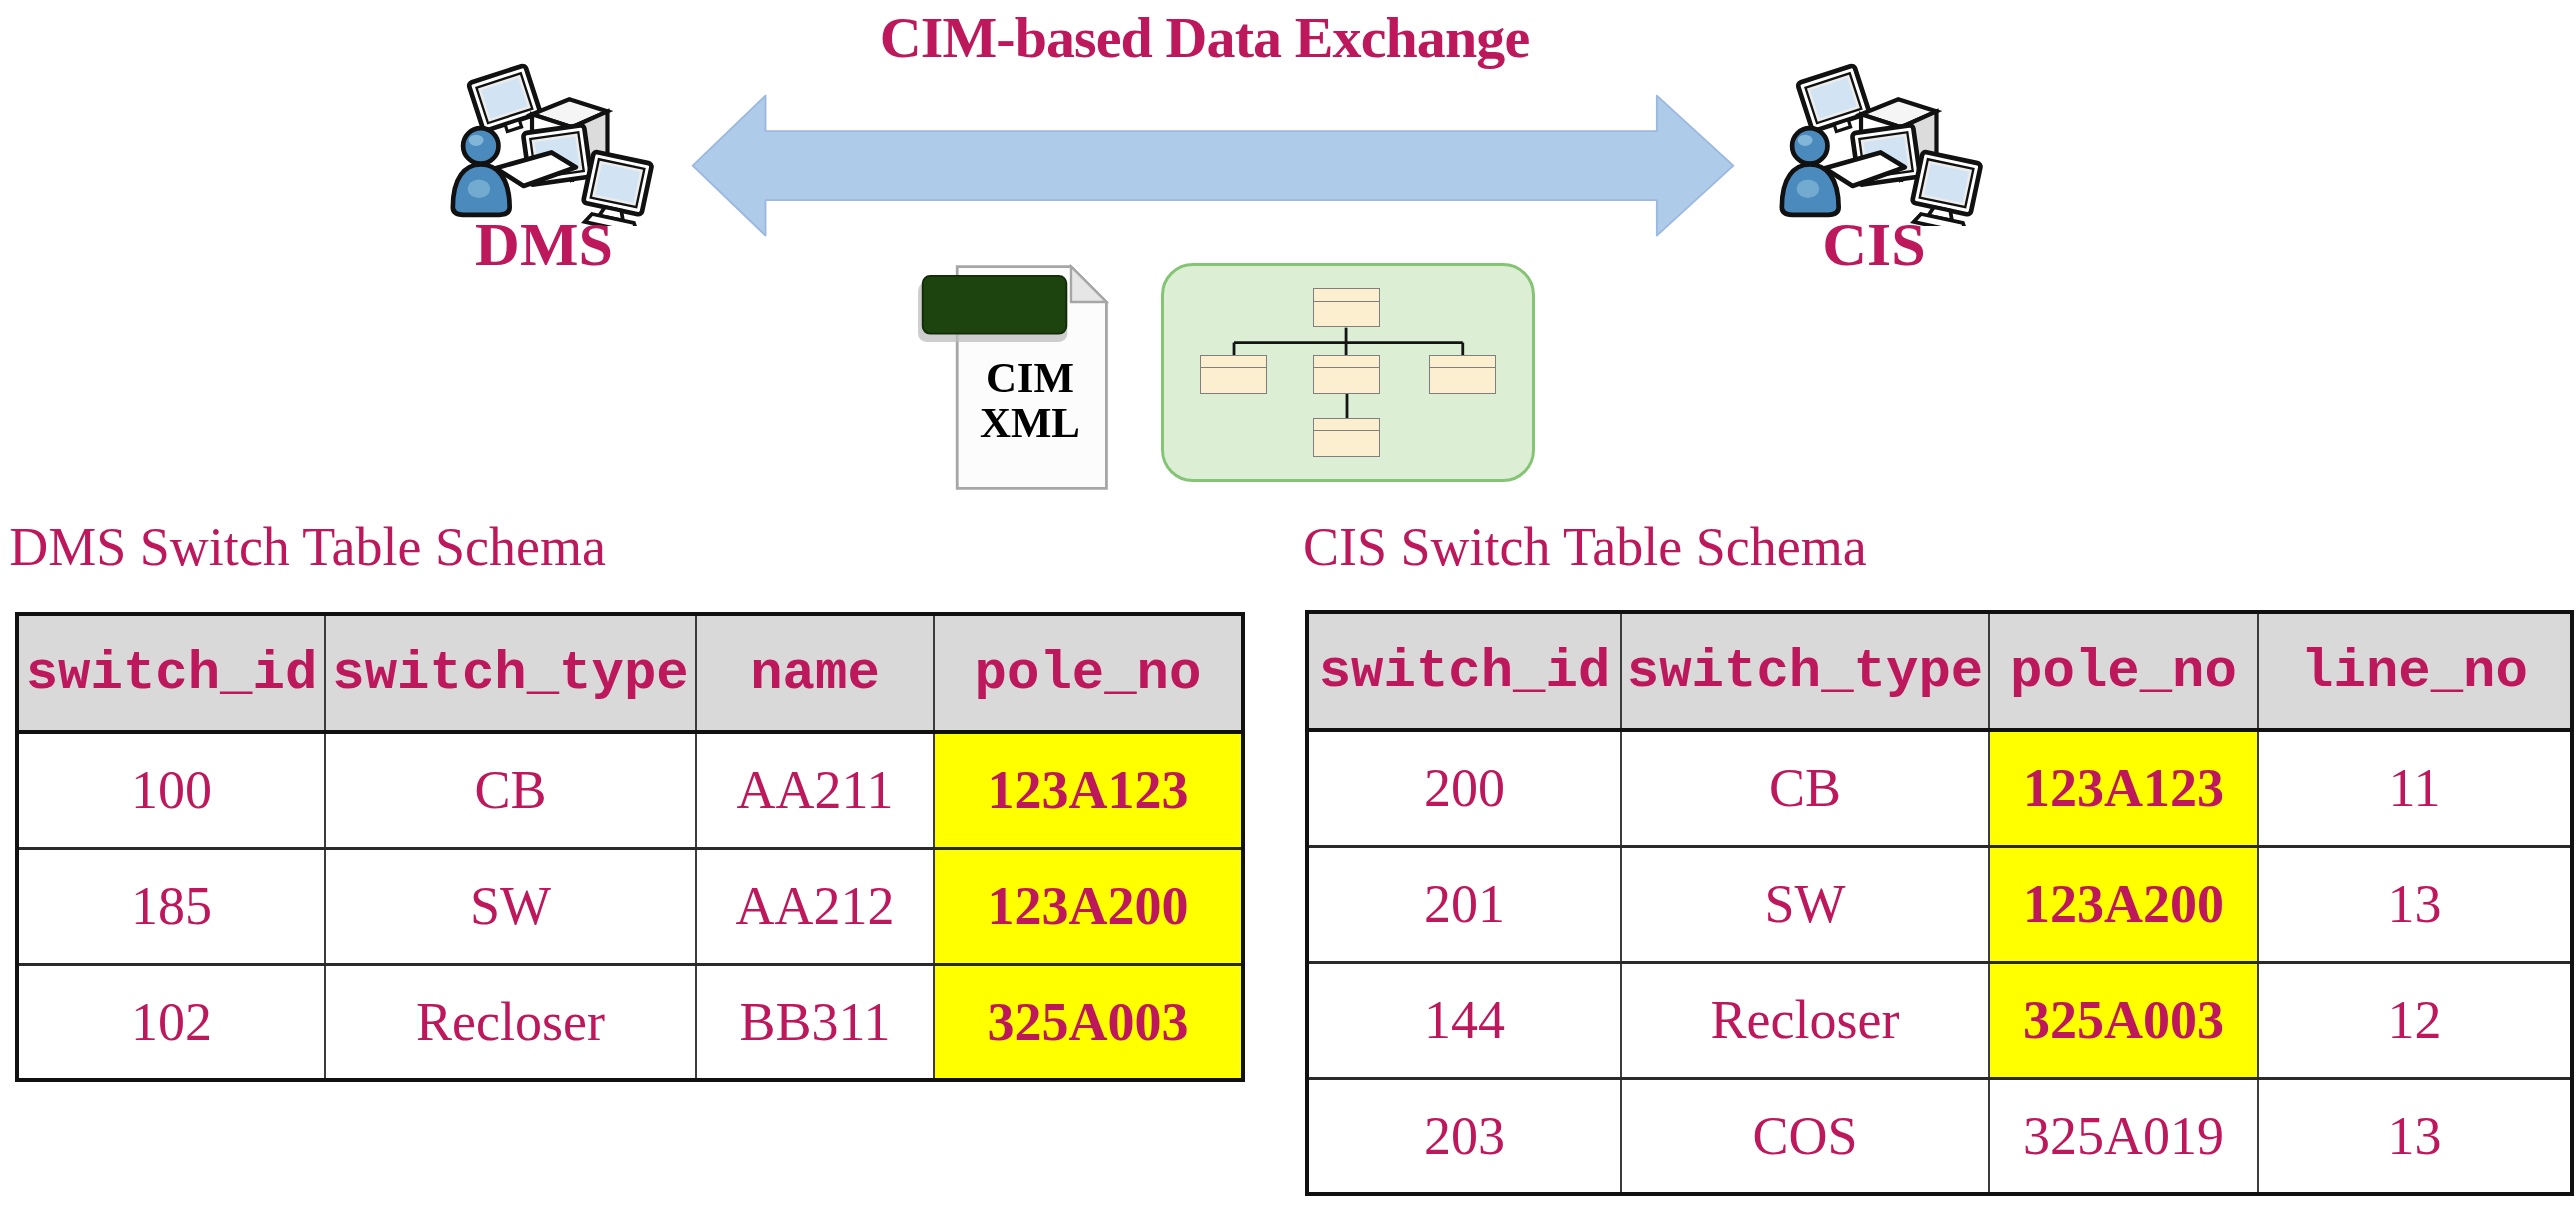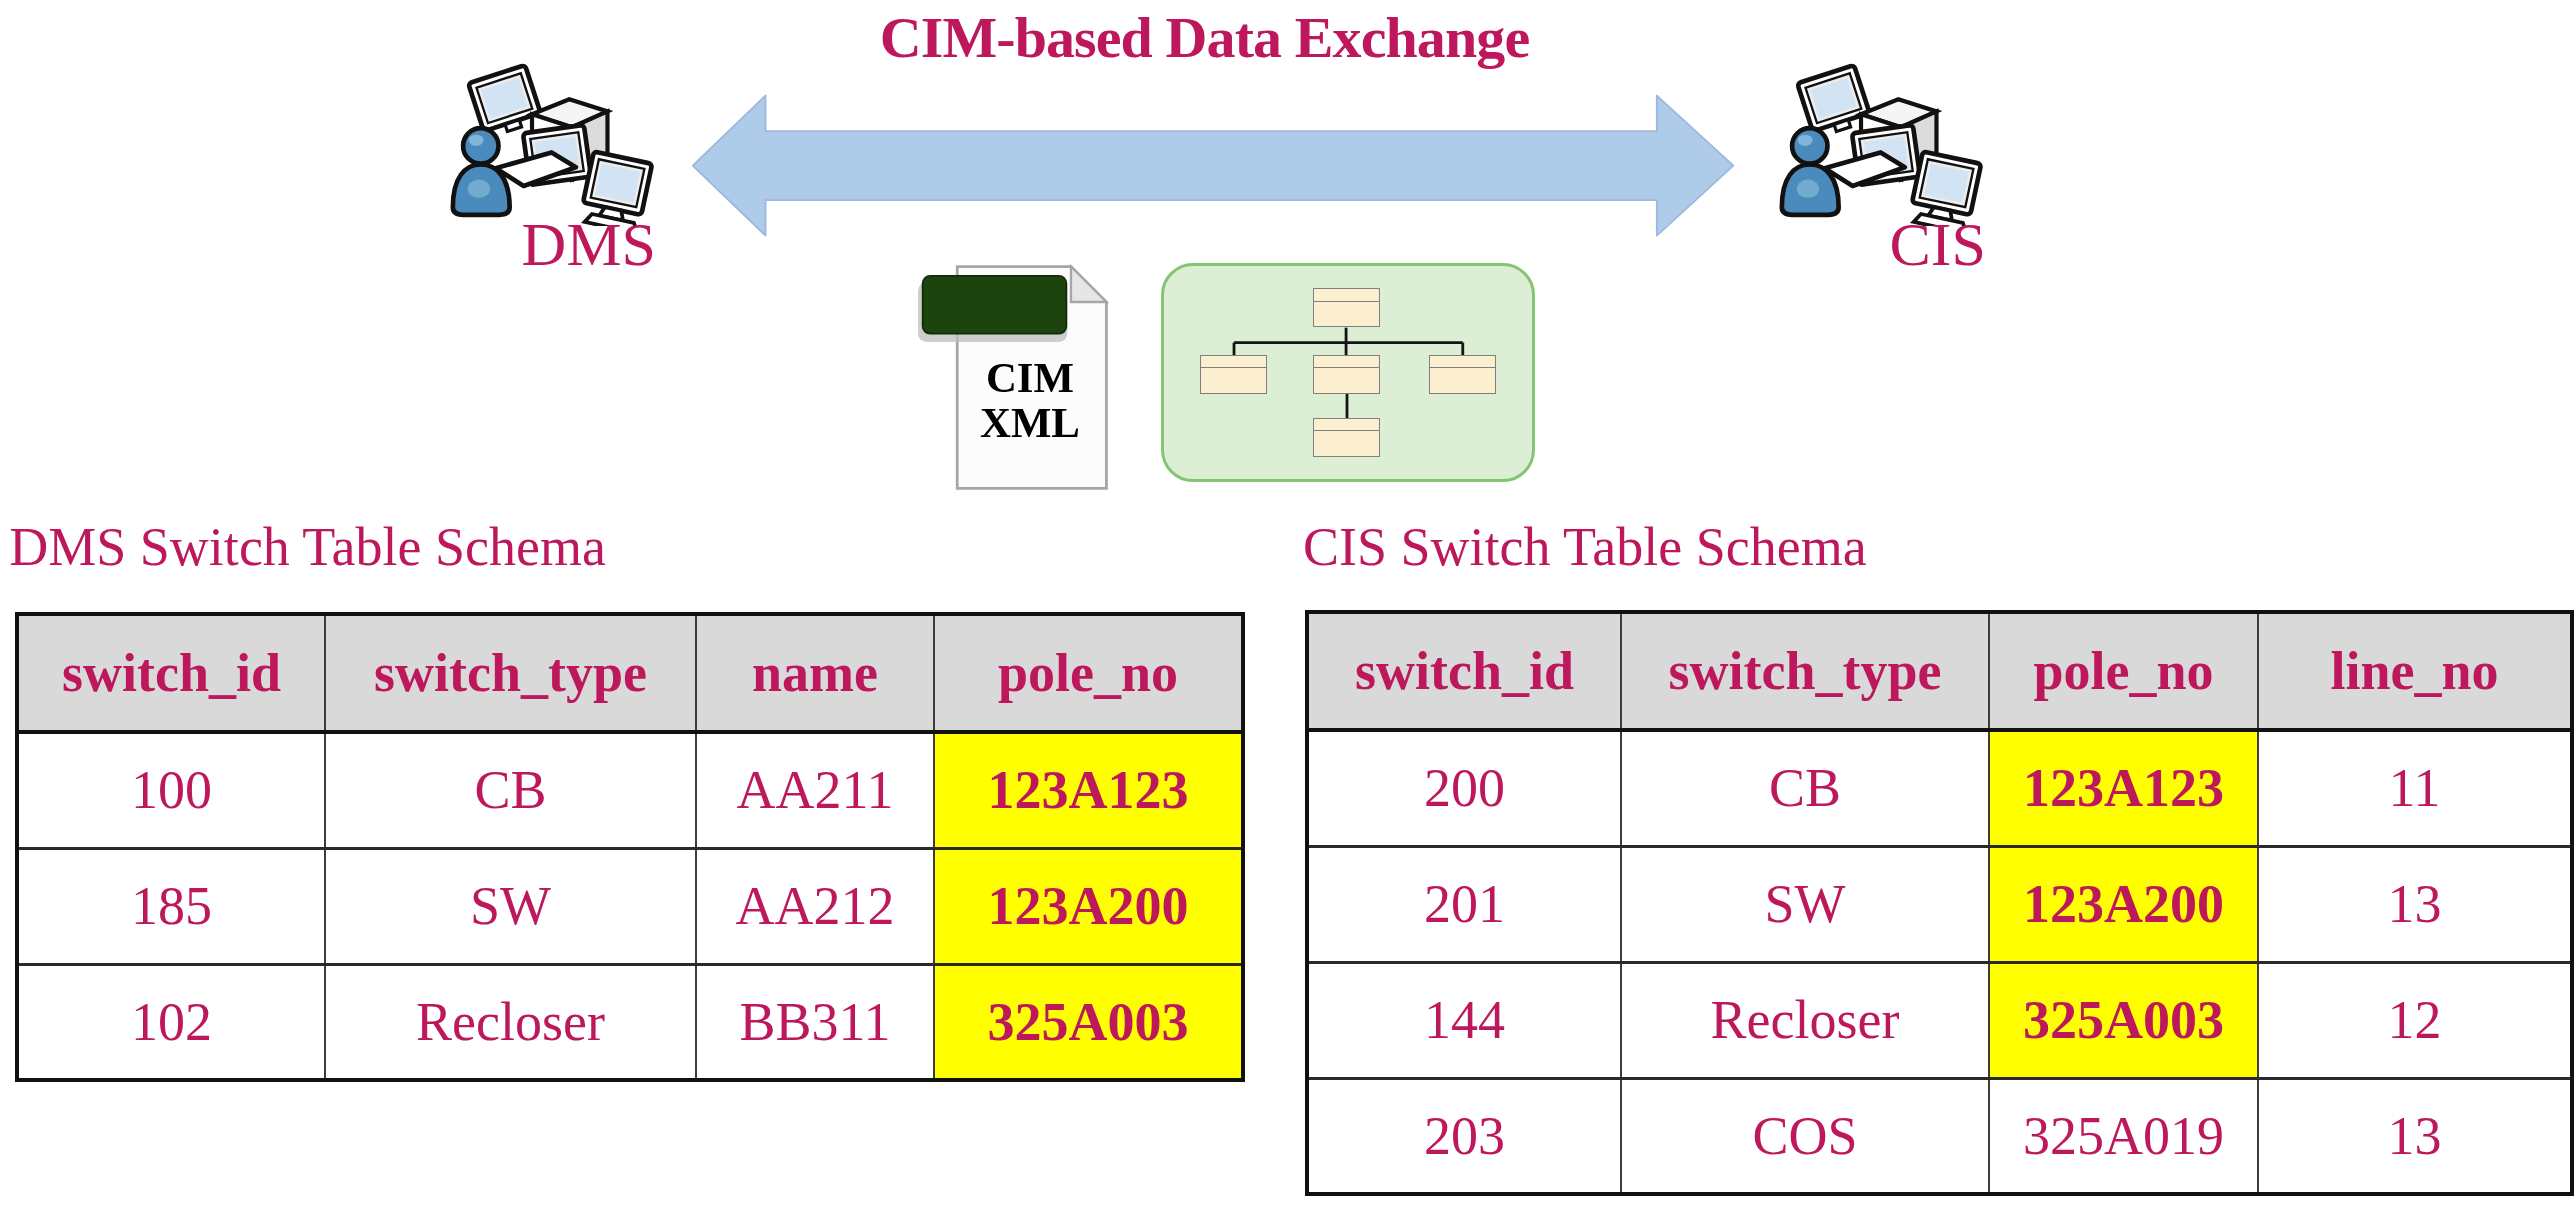--- a/index.html
+++ b/index.html
@@ -29,22 +29,22 @@
   .abs { position: absolute; }
 
   .fig-title {
     left: 831px; top: 3.7px; width: 747px;
     text-align: center;
     font-size: 58px; font-weight: bold;
     letter-spacing: -0.9px;
   }
 
   .sys-label {
-    width: 224px; text-align: right;
-    font-size: 62px; font-weight: normal;
+    width: 224px; text-align: center;
+    font-size: 62px; font-weight: bold;
   }
   .dms-label { left: 432px; top: 209px; }
   .cis-label { left: 1762px; top: 209px; }
 
   .arrow-svg { left: 686px; top: 90px; }
   .arrow-svg polygon {
     fill: var(--arrow-blue);
     stroke: var(--arrow-edge);
     stroke-width: 2;
     stroke-linejoin: round;
@@ -95,21 +95,21 @@
   }
   .dms-table { left: 15px; top: 612px; }
   .cis-table { left: 1305px; top: 610px; }
   table.schema th, table.schema td {
     border: 2.8px solid #3c3c3c;
     text-align: center;
     vertical-align: middle;
     padding: 0;
     overflow: hidden;
   }
-  table.schema thead tr { height: 118px; }
+  table.schema thead tr { height: 118px; font-family: Liberation Mono, monospace; }
   table.schema tbody tr { height: 116px; }
   table.schema th {
     background: var(--header-gray);
     font-weight: bold;
     border-bottom: 4.7px solid #111;
   }
   table.schema tbody td { border-top-width: 3.7px; border-top-color: #2a2a2a; }
   td.hl {
     background: var(--highlight-yellow);
     font-weight: bold;

